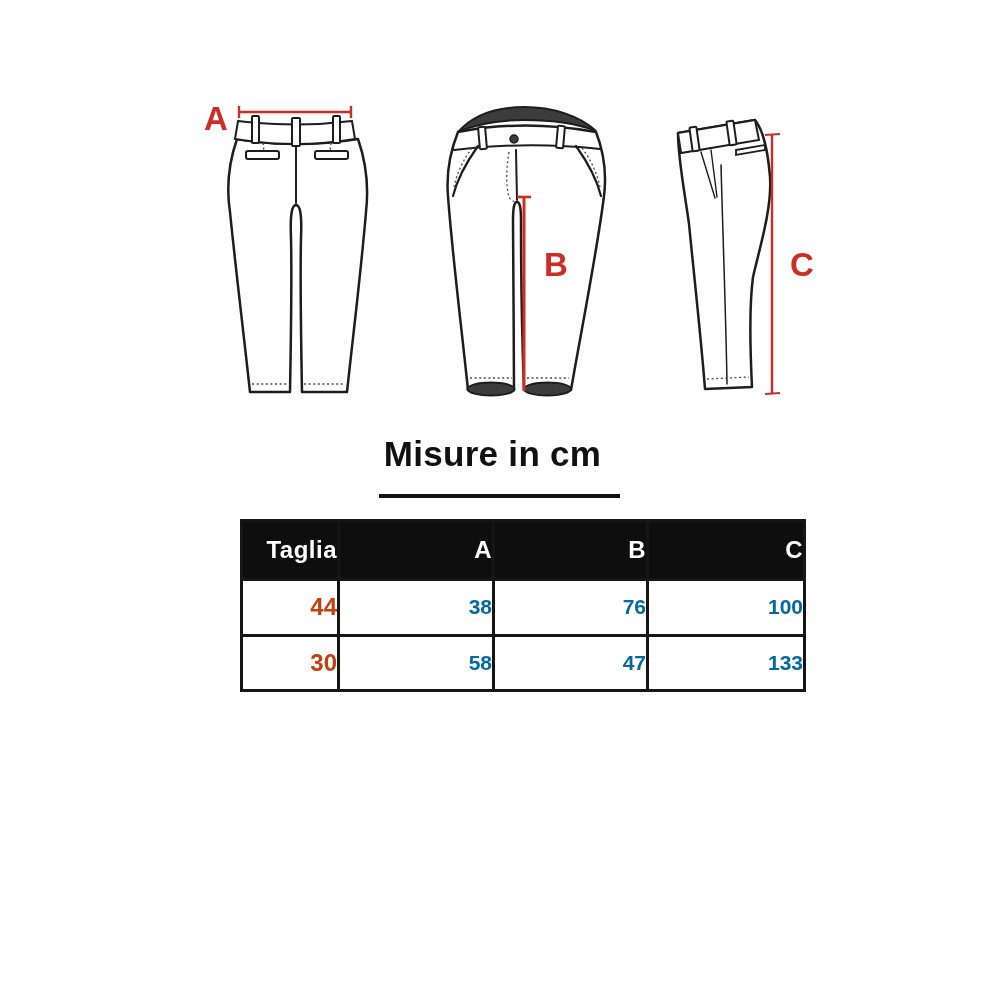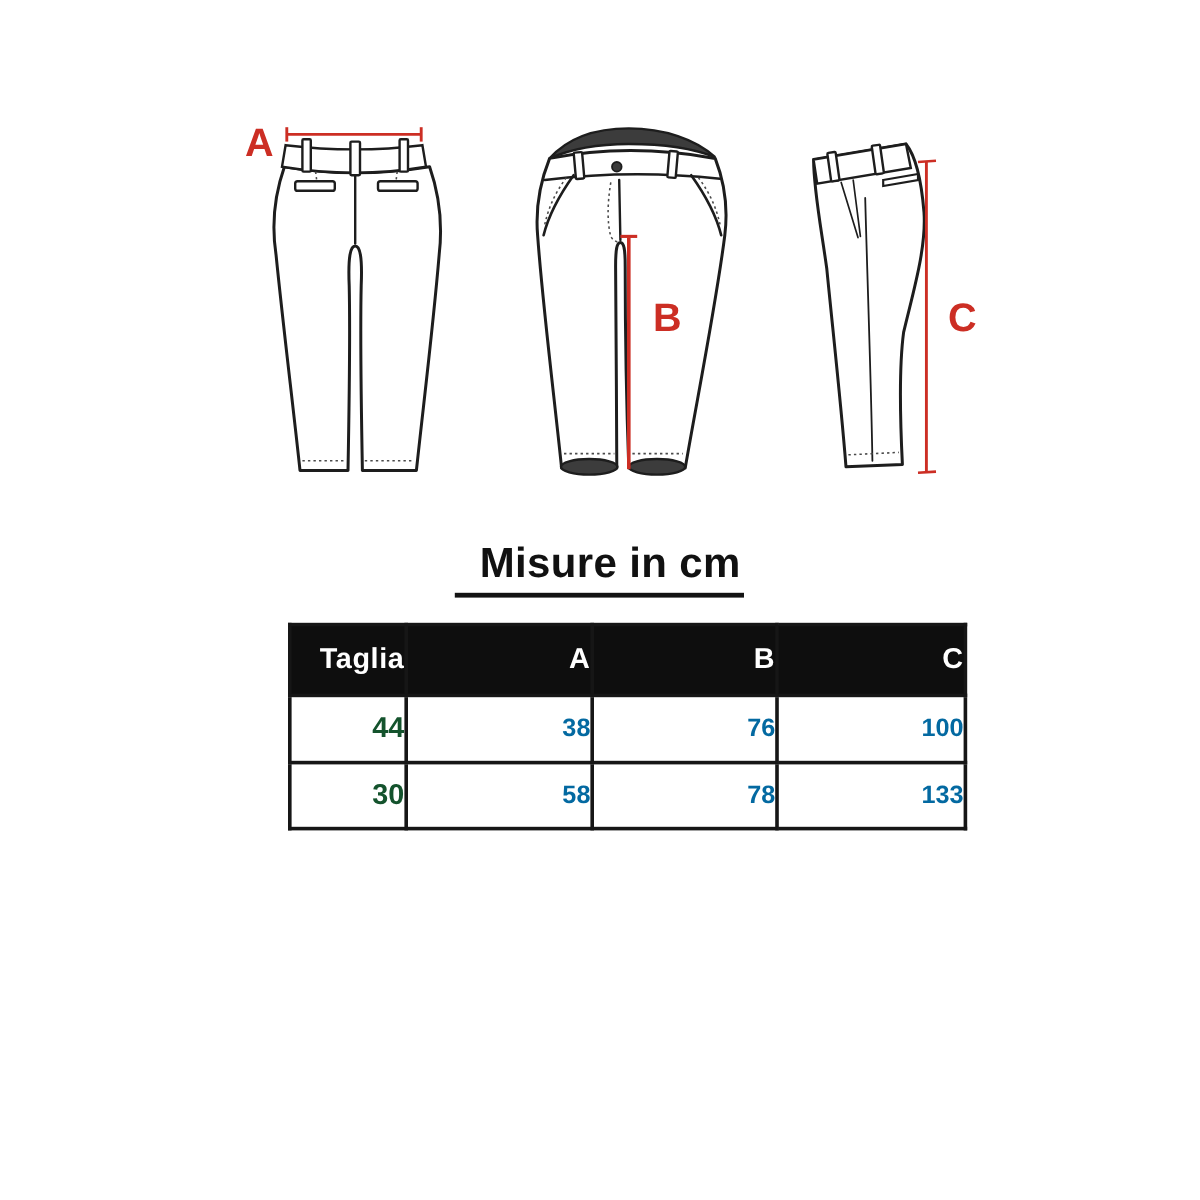--- a/index.html
+++ b/index.html
@@ -15,38 +15,38 @@
   .darkfill { fill:#3c3c3c; stroke:var(--line-dark,#1d1d1d); }
   .whitefill { fill:#ffffff; stroke:var(--line-dark,#1d1d1d); }
   .dotted { stroke:#4a4a4a; stroke-width:1.3; stroke-dasharray:2 2.6; fill:none; }
   .red-ln { stroke:var(--accent-red,#cc2e24); fill:none; }
   .mlabel {
     font-family:"Liberation Sans","DejaVu Sans",sans-serif;
     font-weight:700; font-size:33px; fill:var(--accent-red,#cc2e24); text-anchor:middle;
   }
 
   .title {
-    position:absolute; top:434px; left:0; width:985px; margin:16px; text-align:center;
+    position:absolute; top:434px; left:0; width:985px; margin:0; text-align:center;
     font-size:35px; font-weight:800; letter-spacing:.3px; color:#111;
   }
   .title-underline { position:absolute; top:494px; left:379px; width:241px; height:4px; background:#131313; }
 
   .size-table {
     position:absolute; top:519px; left:240px; width:563px;
     border-collapse:collapse; table-layout:fixed;
   }
   .size-table th, .size-table td {
     border:3px solid #161616; text-align:right; vertical-align:middle; padding:0;
   }
   .size-table thead th {
     background:var(--table-header-bg,#0e0e0e); color:var(--table-header-text,#ffffff);
     font-size:24px; font-weight:700; height:56px; letter-spacing:.5px;
   }
   .size-table tbody td { font-size:21px; font-weight:700; color:#0369a1; height:52.5px; background:#fff; }
-  .size-table tbody td:first-child { font-size:24px; color:#14532d; }
+  .size-table tbody td:first-child { font-size:24px; color:#c2410c; }
 </style>
 </head>
 <body>
 
 <div class="page">
 
   <svg class="diagram" width="1000" height="430" viewBox="0 0 1000 430" xmlns="http://www.w3.org/2000/svg">
     <defs>
       <pattern id="stipple" width="5" height="5" patternUnits="userSpaceOnUse">
         <rect width="5" height="5" fill="#f3f1ed"></rect>
@@ -183,18 +183,18 @@
     <tbody>
       <tr>
         <td>44</td>
         <td>38</td>
         <td>76</td>
         <td>100</td>
       </tr>
       <tr>
         <td>30</td>
         <td>58</td>
-        <td>78</td>
+        <td>47</td>
         <td>133</td>
       </tr>
     </tbody>
   </table>
 </div>
 
 </body></html>

